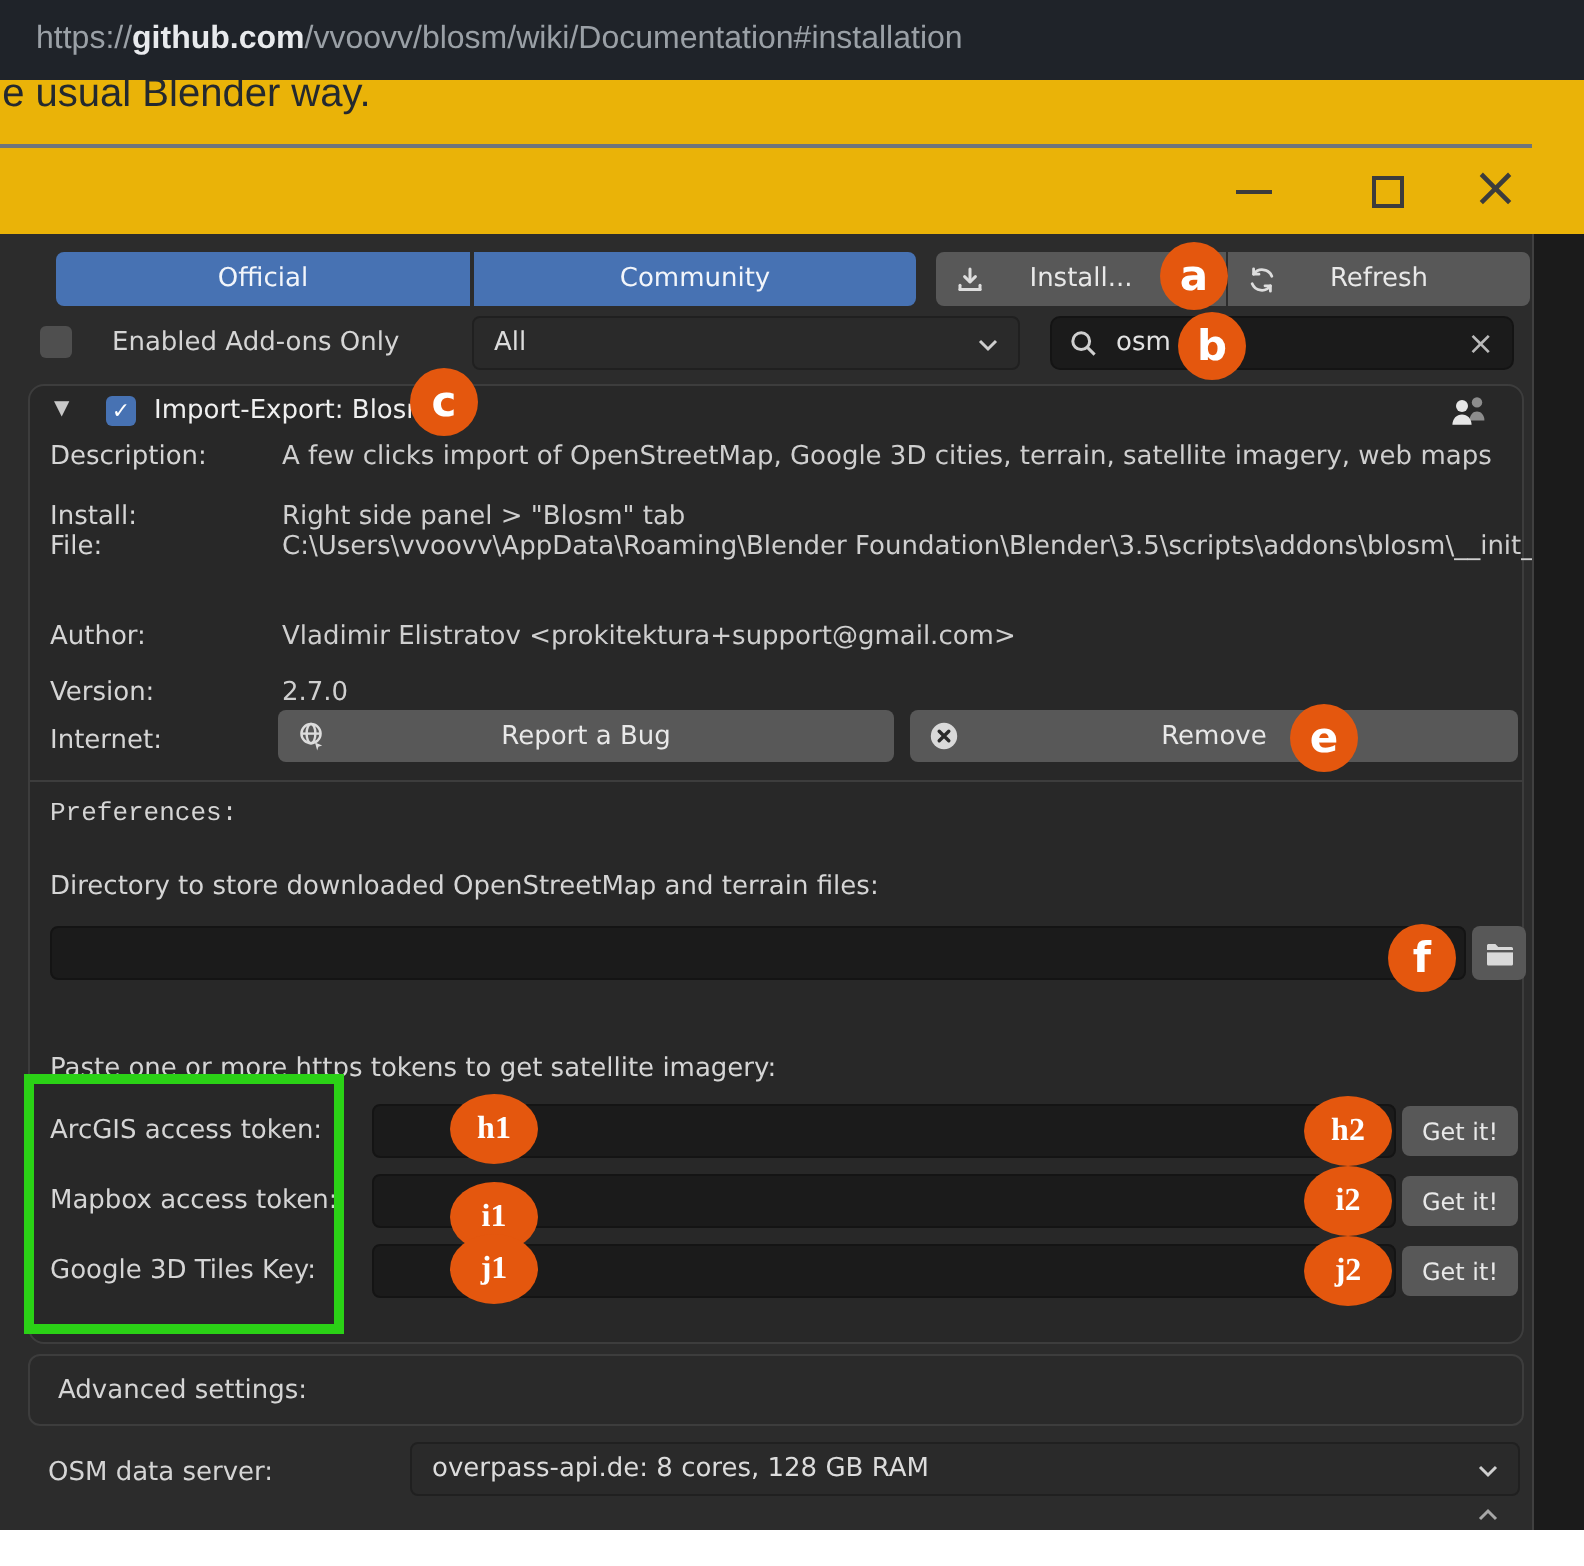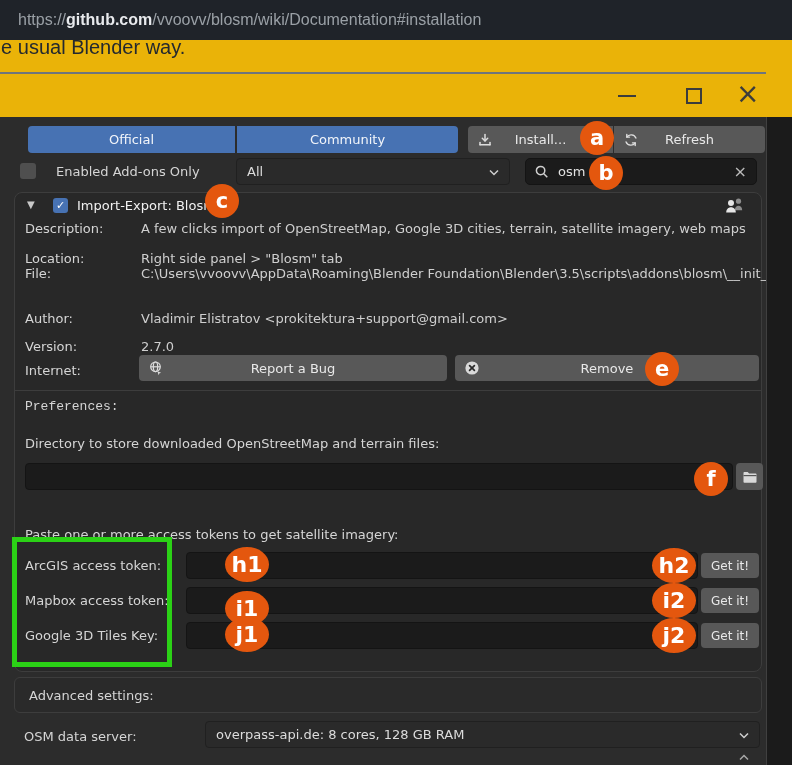--- a/index.html
+++ b/index.html
@@ -93,21 +93,21 @@
   .dd-osm { left:205px; top:604px; width:555px; height:27px; }
   .panel-up-chev { position:absolute; left:736px; top:634px; display:flex; cursor:pointer; }
 
   
   .green-rect { position:absolute; left:12px; top:537px; width:160px; height:130px;
                 border:5px solid #2bd116; z-index:5; pointer-events:none; }
   .marker { position:absolute; z-index:6; background:#e4570e; color:#ffffff; font-weight:700;
             display:flex; align-items:center; justify-content:center; border-radius:50%;
             font-family:"DejaVu Sans", sans-serif; }
   .m-circle { width:34px; height:34px; font-size:21px; }
-  .m-ellipse { width:44px; height:35px; font-size:22px; }
+  .m-ellipse { width:44px; height:35px; font-size:16px;font-family:Liberation Serif, serif; }
   .mk-a { left:580px; top:121px; } .mk-b { left:589px; top:156px; }
   .mk-c { left:205px; top:184px; } .mk-e { left:645px; top:352px; } .mk-f { left:694px; top:462px; }
   .mk-h1 { left:225px; top:547px; } .mk-h2 { left:652px; top:548px; }
   .mk-i1 { left:225px; top:591px; } .mk-i2 { left:652px; top:583px; }
   .mk-j1 { left:225px; top:617px; } .mk-j2 { left:652px; top:618px; }
 
   svg { display:block; }
 </style>
 </head>
 <body>
@@ -192,21 +192,21 @@
               <circle cx="14.5" cy="4.2" r="2.6" fill="#8d8d8d"></circle>
               <path d="M10.8 13.2c0-2.7 1.7-4.4 3.7-4.4s3.7 1.7 3.7 4.4z" fill="#8d8d8d"></path>
               <circle cx="7" cy="6" r="3" fill="#e6e6e6"></circle>
               <path d="M2.2 15.4c0-3.1 2.1-5.2 4.8-5.2s4.8 2.1 4.8 5.2z" fill="#e6e6e6"></path>
             </svg>
         </span>
       </div>
 
       <span class="info-label r0">Description:</span>
       <span class="info-value r0">A few clicks import of OpenStreetMap, Google 3D cities, terrain, satellite imagery, web maps</span>
-      <span class="info-label r1">Location:</span>
+      <span class="info-label r1">Install:</span>
       <span class="info-value r1">Right side panel &gt; "Blosm" tab</span>
       <span class="info-label r2">File:</span>
       <span class="info-value r2">C:\Users\vvoovv\AppData\Roaming\Blender Foundation\Blender\3.5\scripts\addons\blosm\__init__.py</span>
       <span class="info-label r3">Author:</span>
       <span class="info-value r3">Vladimir Elistratov &lt;prokitektura+support@gmail.com&gt;</span>
       <span class="info-label r4">Version:</span>
       <span class="info-value r4">2.7.0</span>
 
       <span class="info-label internet-label">Internet:</span>
       <div class="btn report-bug">
@@ -239,21 +239,21 @@
       <div class="text-field dir-field"></div>
       <div class="btn folder-btn">
         <span>
           <svg width="16" height="16" viewBox="0 0 16 16">
               <path d="M1.5 13V3.8c0-.5.4-.8.8-.8h3.4l1.4 1.5h6.6c.5 0 .8.4.8.8V13c0 .5-.4.8-.8.8H2.3c-.4 0-.8-.3-.8-.8z" fill="#d9d9d9"></path>
               <path d="M1.5 6.6h13" stroke="#555555" stroke-width="1.2"></path>
             </svg>
         </span>
       </div>
 
-      <span class="tokens-heading">Paste one or more access tokens to get satellite imagery:</span>
+      <span class="tokens-heading">Paste one or more https tokens to get satellite imagery:</span>
 
       <span class="tok-label tl0">ArcGIS access token:</span>
       <div class="text-field tok-field tf0"></div>
       <div class="btn getit g0">Get it!</div>
 
       <span class="tok-label tl1">Mapbox access token:</span>
       <div class="text-field tok-field tf1"></div>
       <div class="btn getit g1">Get it!</div>
 
       <span class="tok-label tl2">Google 3D Tiles Key:</span>

